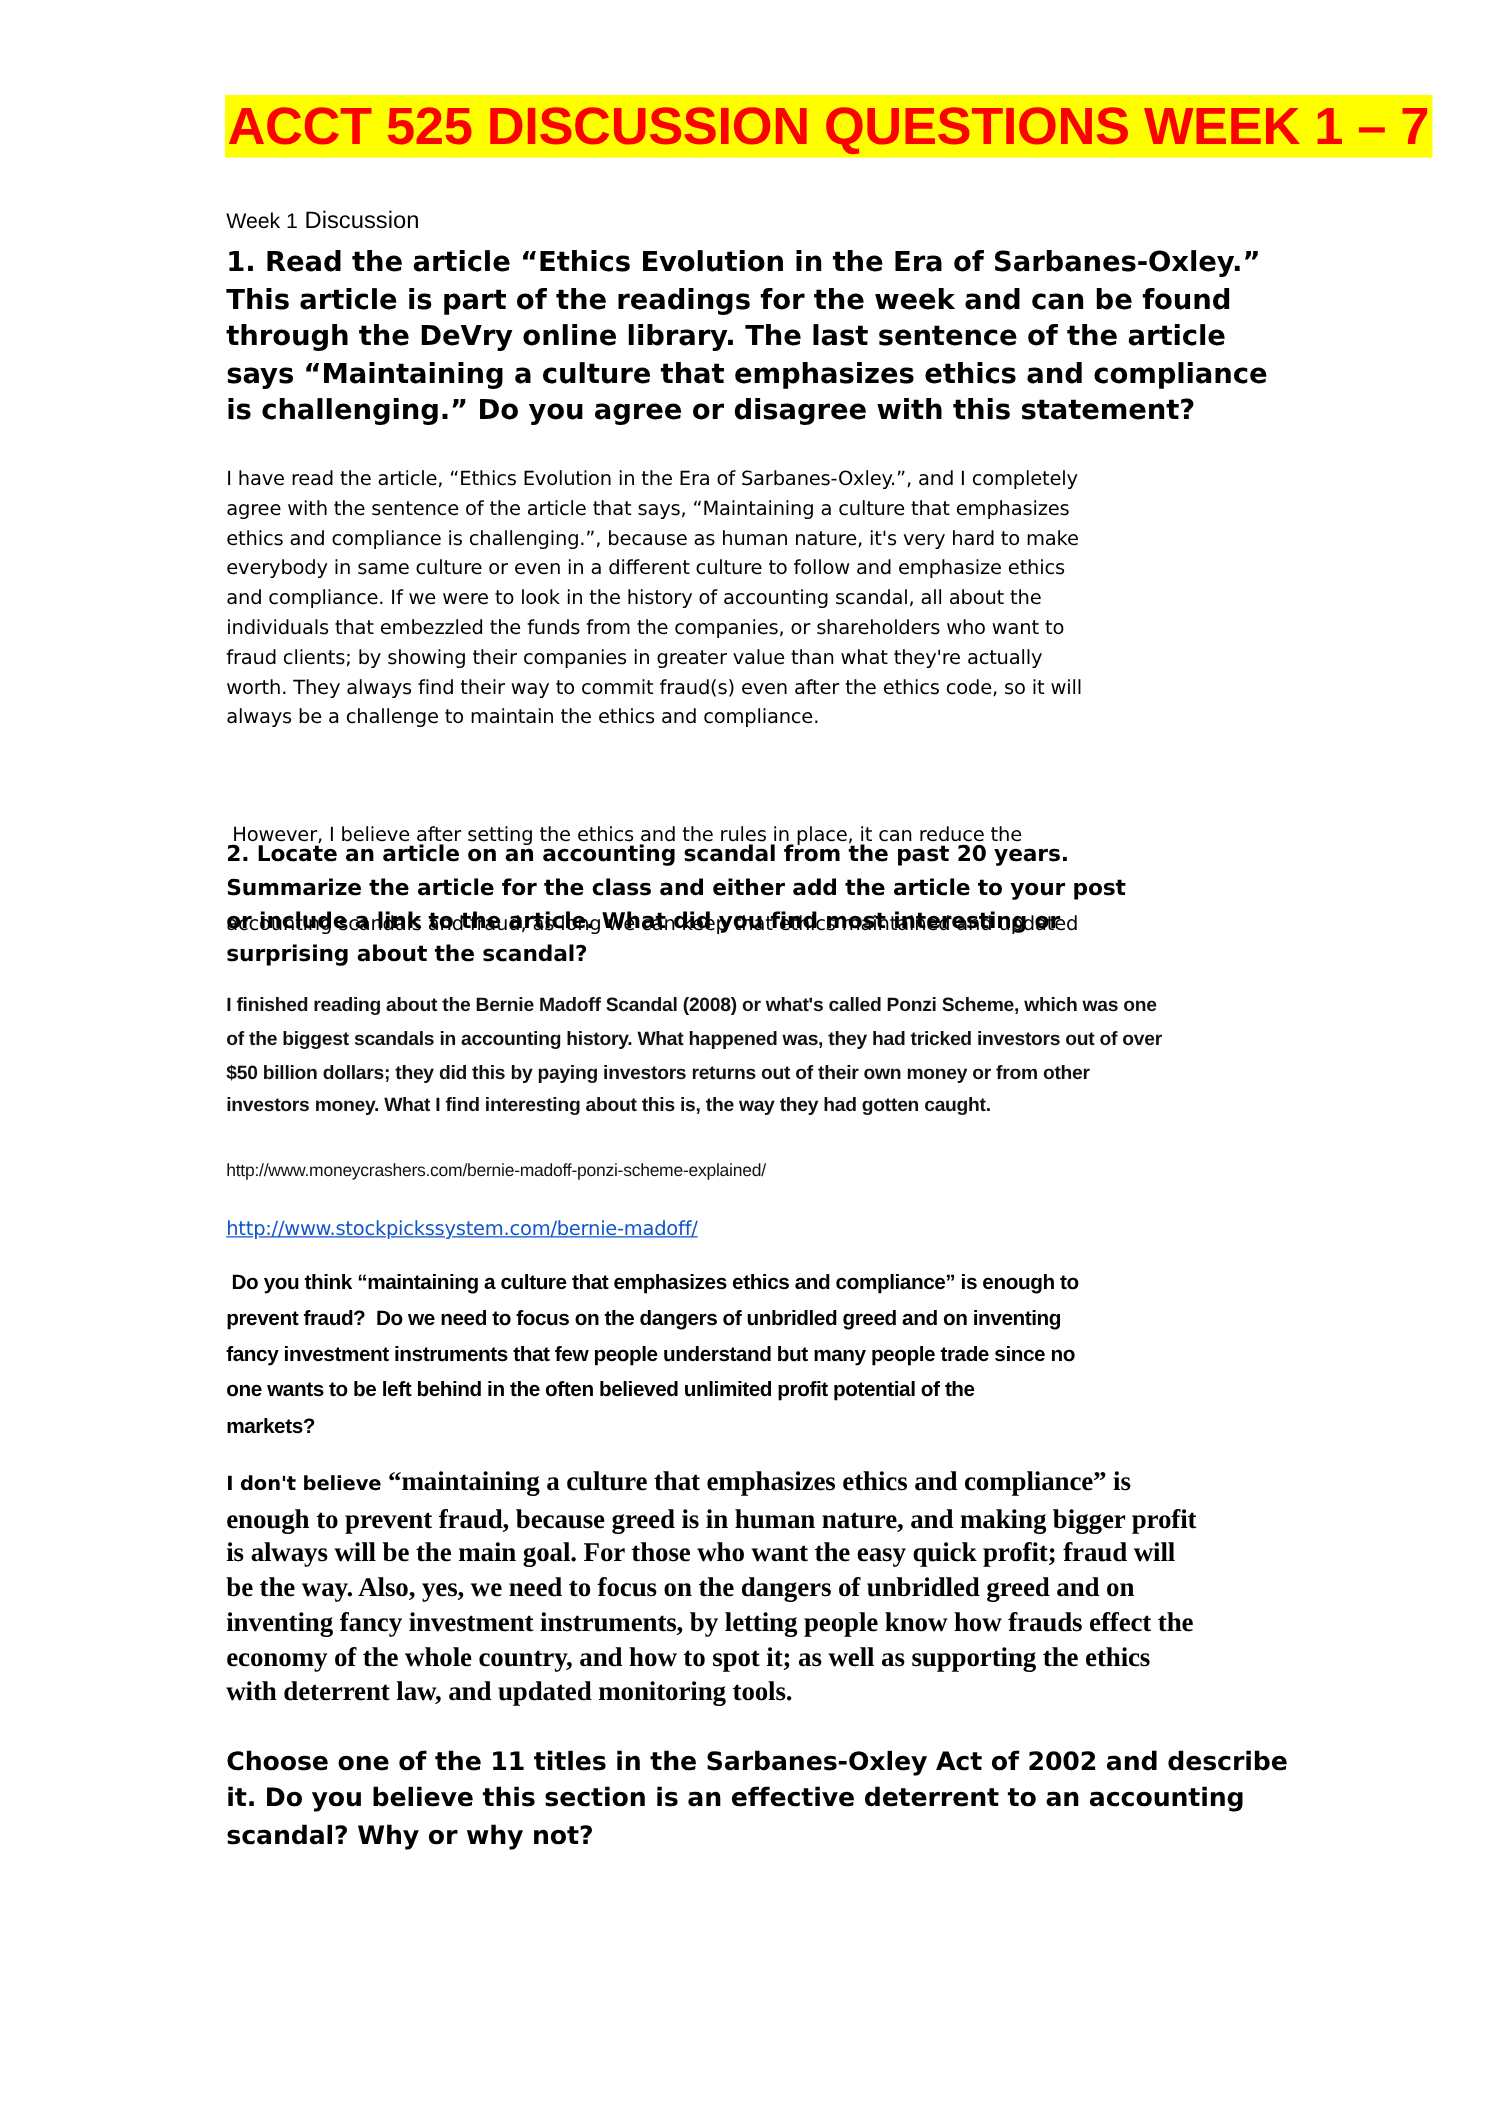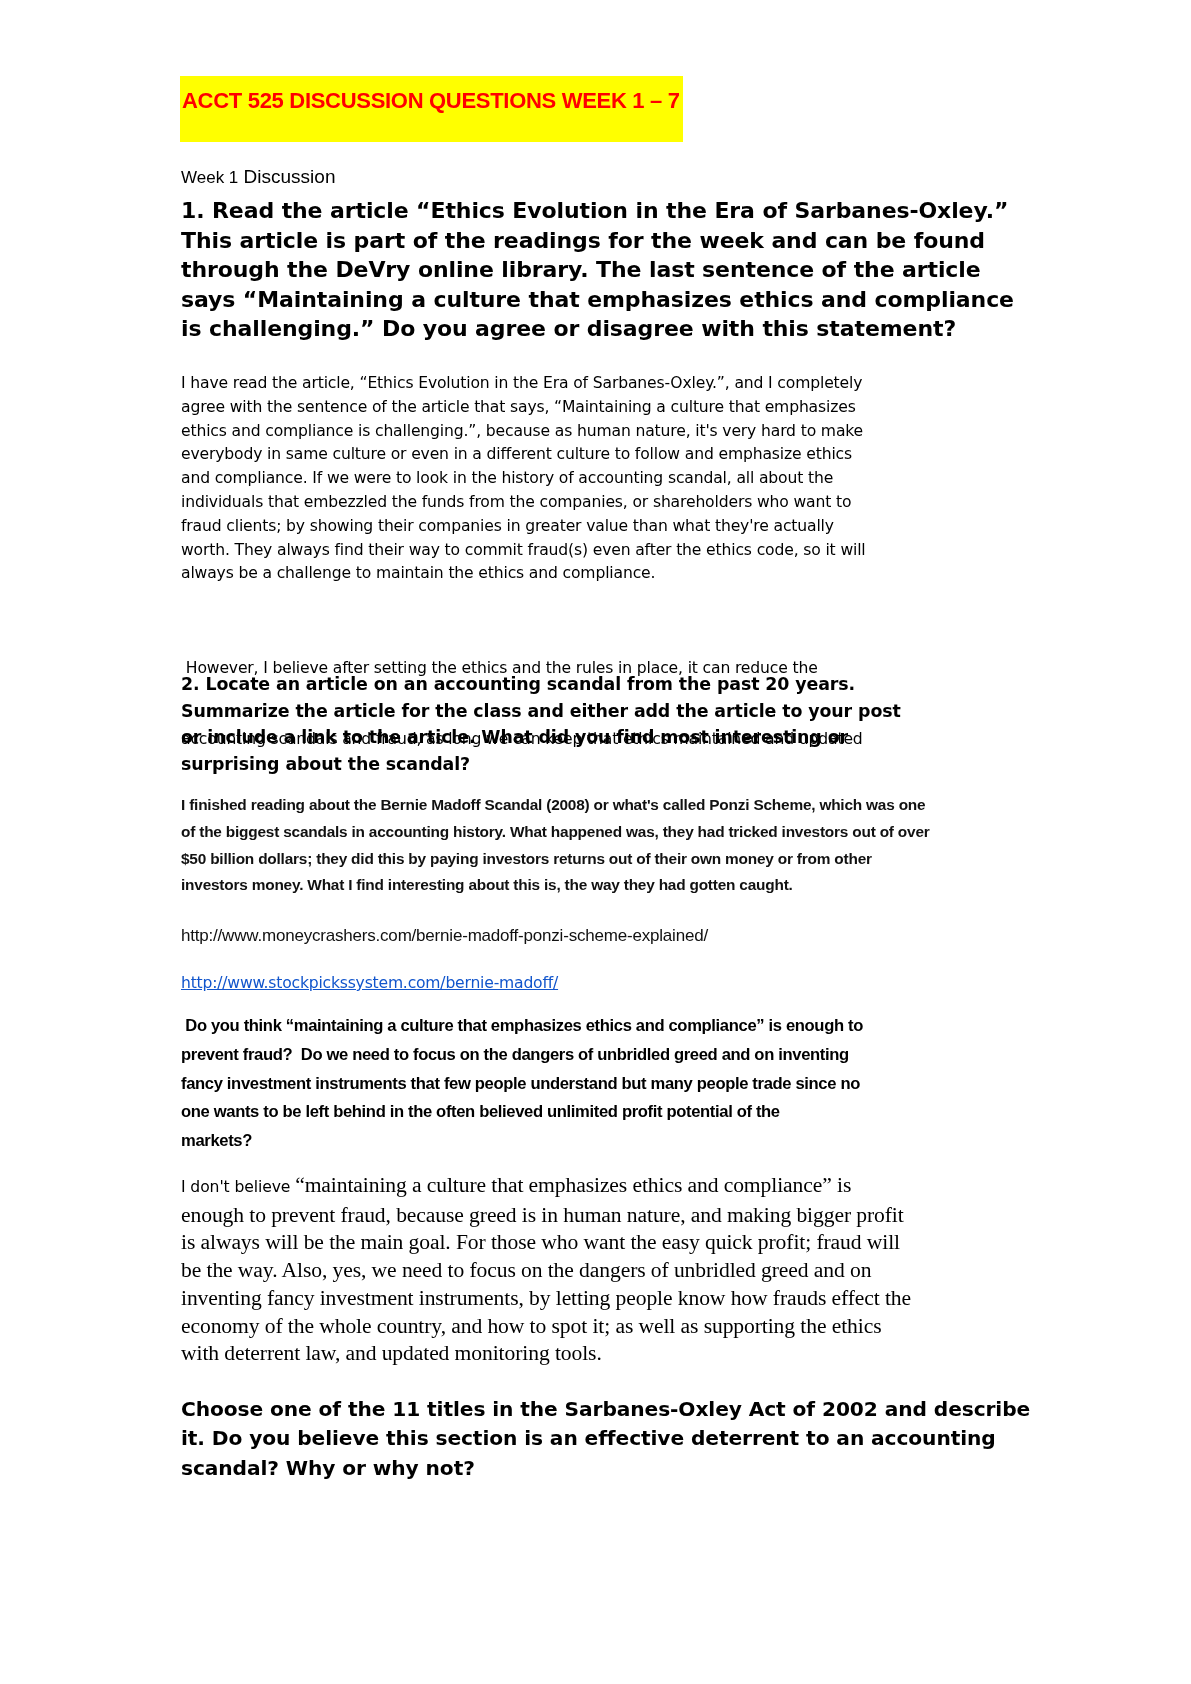--- a/index.html
+++ b/index.html
@@ -23,22 +23,22 @@
     .title {
       position: absolute;
       top: 76px;
       left: 0;
       height: 50px;
       line-height: 50px;
       background: #ffff00;
       color: #ff0000;
       font-family: "Liberation Sans", sans-serif;
       font-weight: bold;
-      font-size: 22px;
-      padding: 0 3px 16px 2px;
+      font-size: 42px;
+      padding: 0 3px 0 2px;
       white-space: nowrap;
       letter-spacing: -0.3px;
     }
     .week-heading {
       position: absolute;
       top: 166px;
       left: 1px;
       font-family: "Liberation Sans", sans-serif;
       font-size: 19px;
       line-height: 22px;
@@ -86,21 +86,21 @@
       font-size: 15.4px;
       line-height: 26.8px;
       letter-spacing: -0.2px;
       color: #111111;
       font-weight: bold;
     }
     .link-plain {
       position: absolute;
       left: 1px;
       font-family: "Liberation Sans", sans-serif;
-      font-size: 17px;
+      font-size: 14px;
       line-height: 20px;
       letter-spacing: -0.2px;
       color: #111111;
       white-space: nowrap;
     }
     .link-blue {
       position: absolute;
       left: 1px;
       font-family: "DejaVu Sans", sans-serif;
       font-size: 15.6px;
@@ -121,20 +121,21 @@
       letter-spacing: -0.35px;
     }
     .a-serif {
       position: absolute;
       left: 1px;
       width: 860px;
       font-family: "Liberation Serif", serif;
       font-size: 21.6px;
       line-height: 27.7px;
       letter-spacing: -0.1px;
+      font-weight: bold;
     }
     .a-serif .lead {
       font-family: "DejaVu Sans", sans-serif;
       font-size: 15.6px;
     }
     .q-last {
       position: absolute;
       left: 1px;
       width: 860px;
       font-family: "DejaVu Sans", sans-serif;

